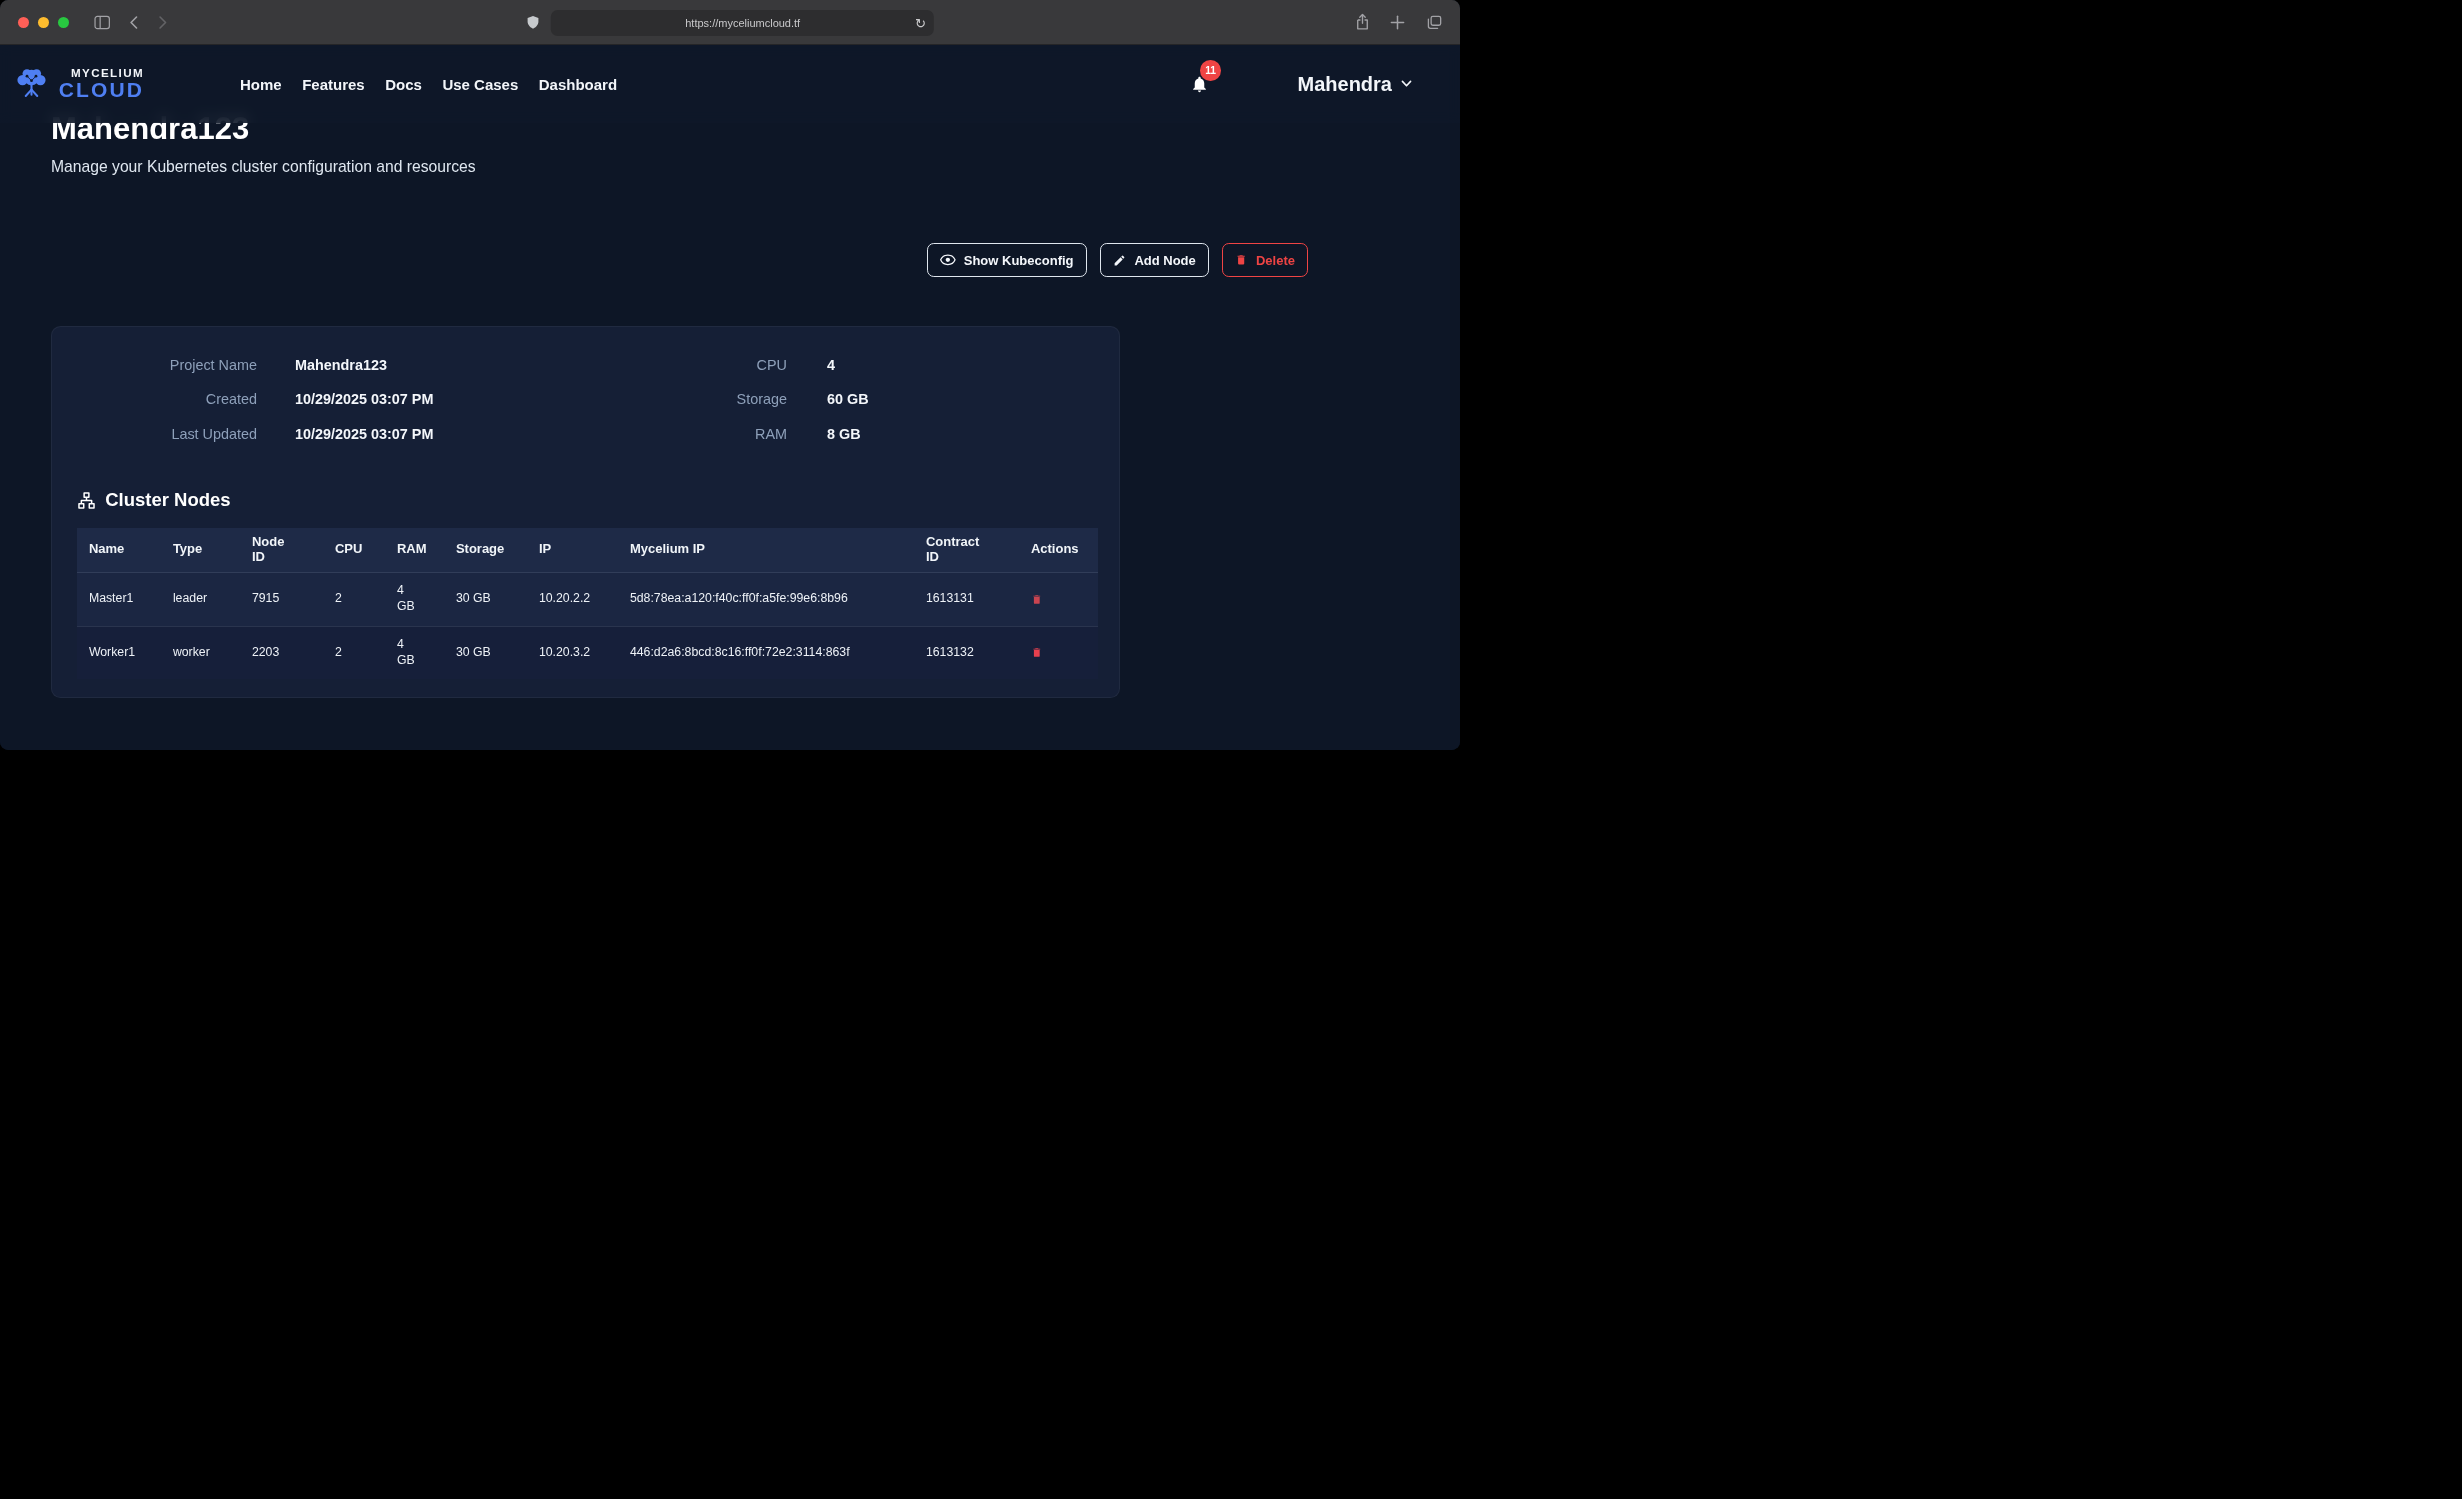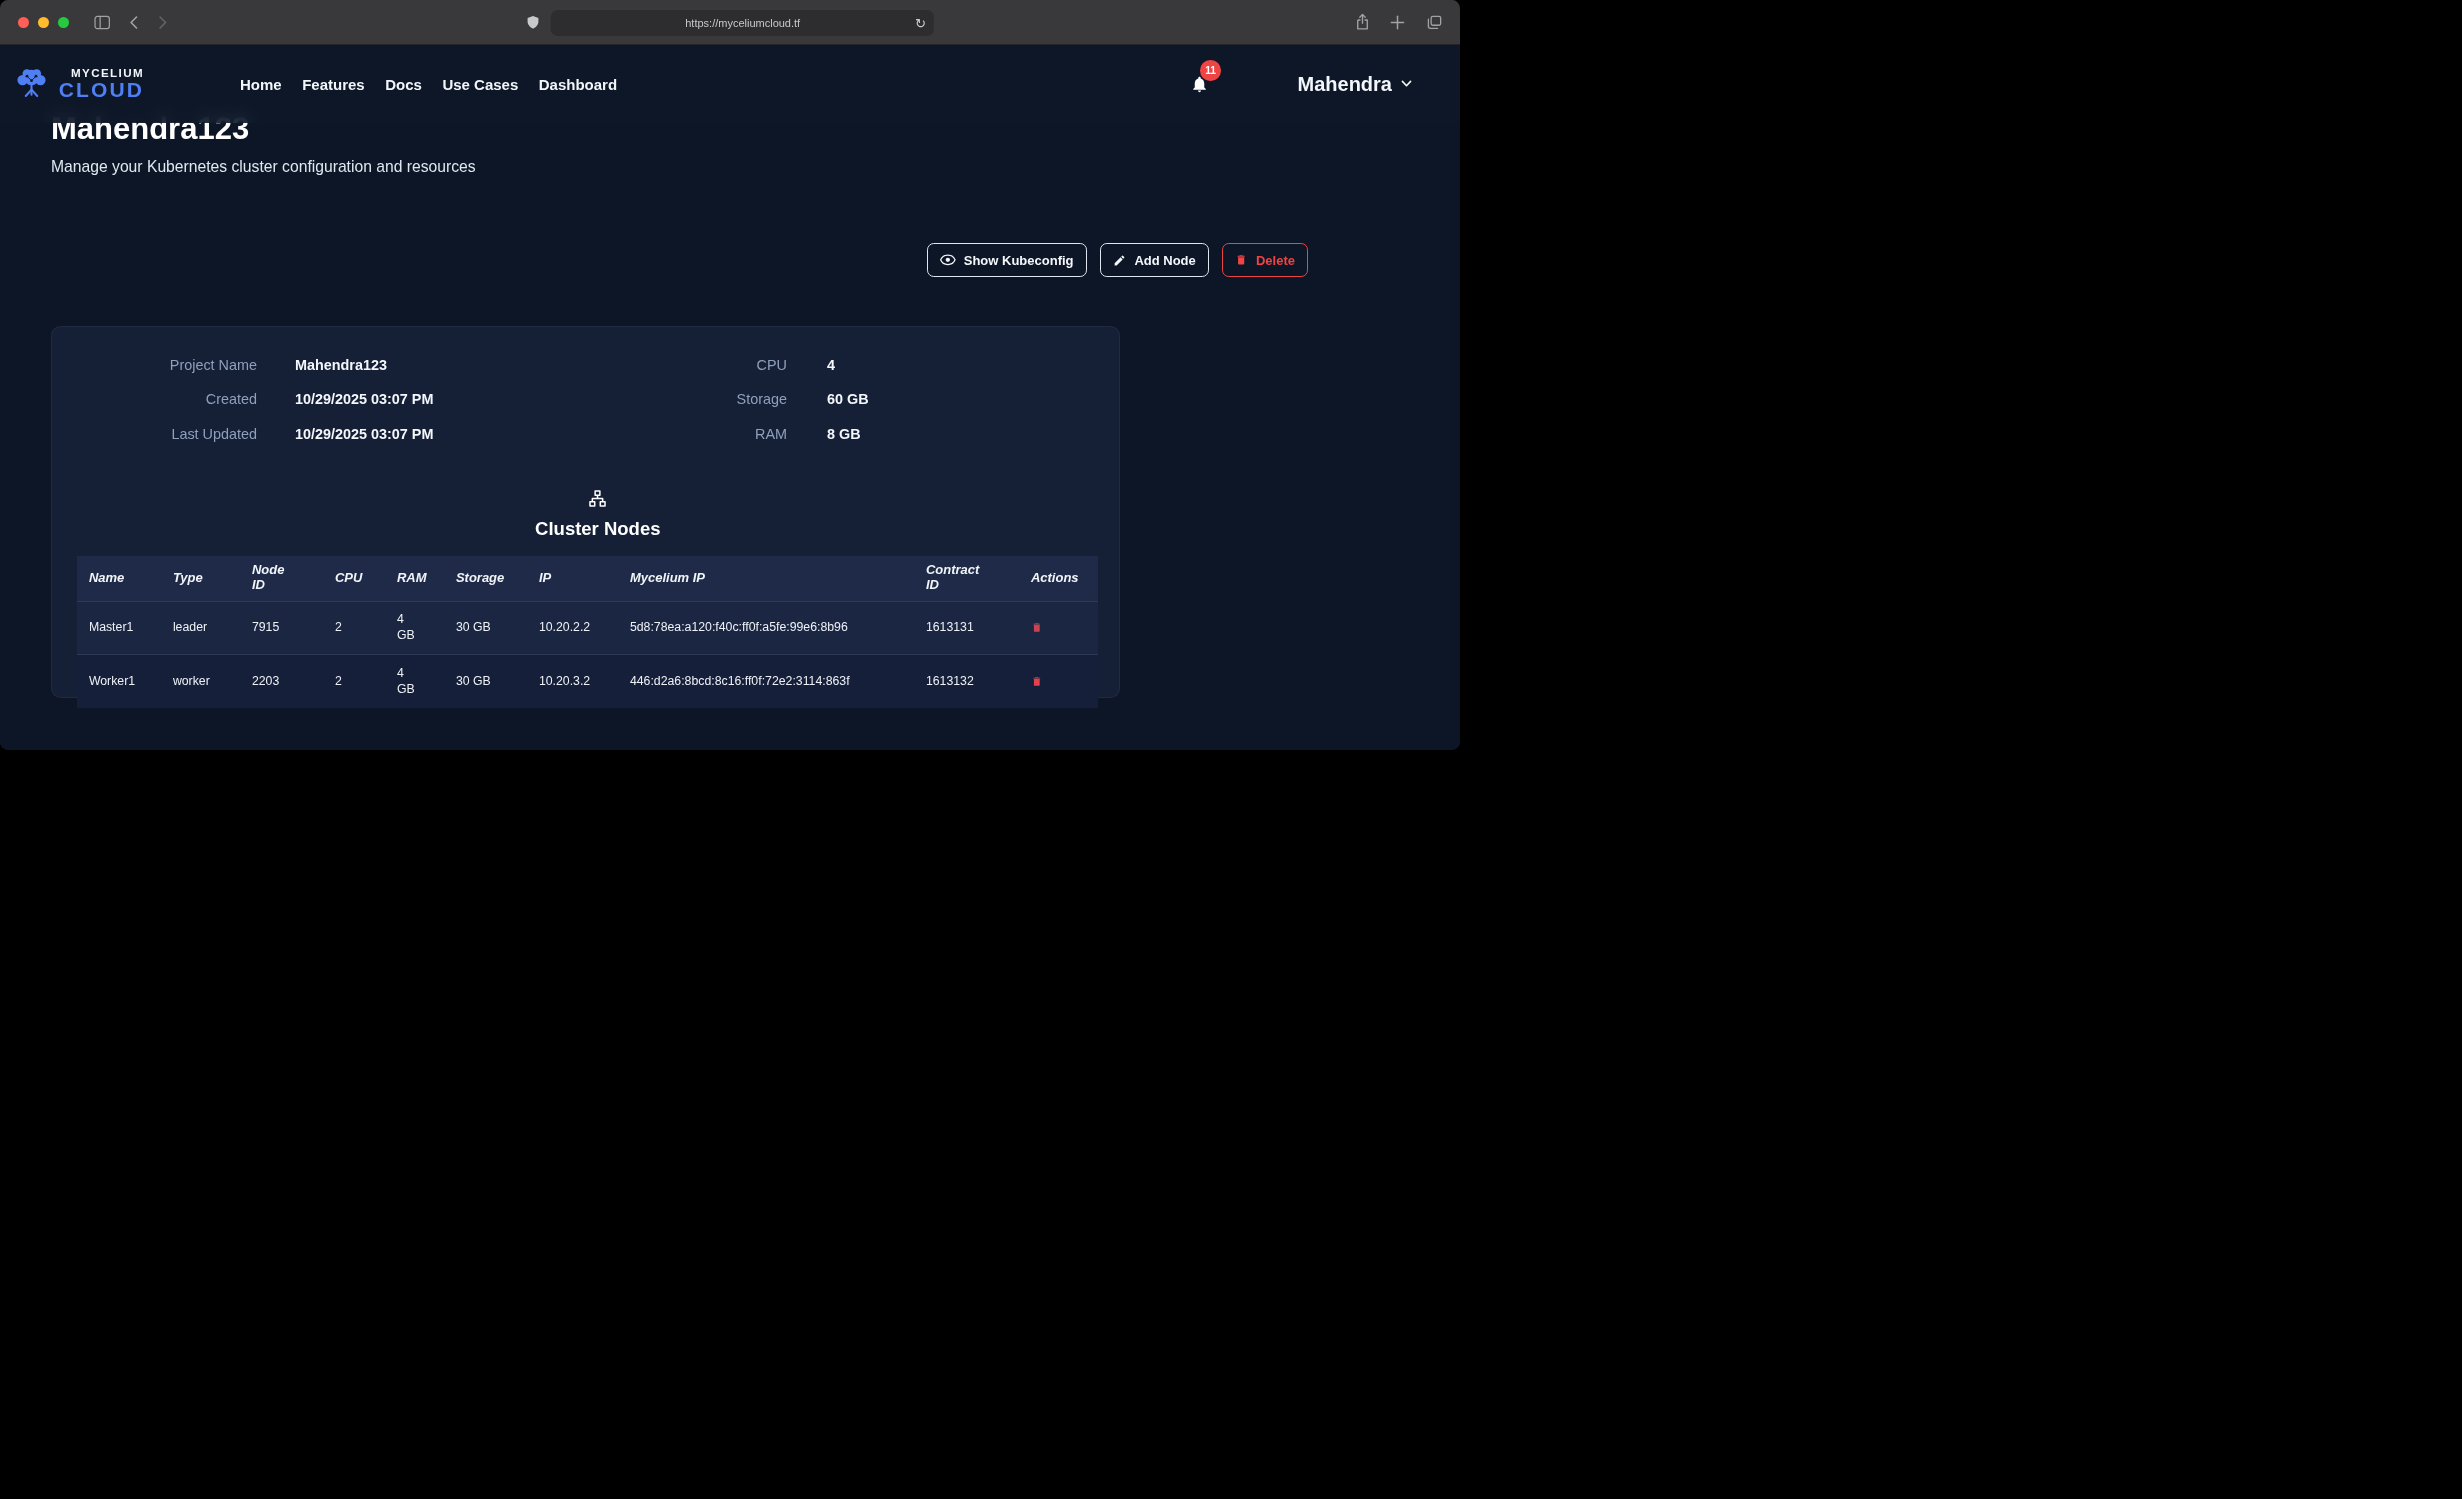--- a/index.html
+++ b/index.html
@@ -45,30 +45,30 @@
 
   
   .card { position:absolute; left:51px; top:281px; width:1069px; height:372px; background:#151f36; border:0.7px solid rgba(255,255,255,0.05); border-radius:9.6px; }
   .details { display:flex; padding-top:29px; }
   .details-left { width:588px; }
   .detail-row { display:flex; margin-bottom:16.4px; font-size:14.4px; line-height:1.25; }
   .detail-label { width:205px; text-align:right; color:#8ea0ba; margin-right:38px; font-weight:500; }
   .details-right .detail-label { width:147px; margin-right:40px; }
   .detail-value { color:#f4f7fb; font-weight:600; }
 
-  .cluster-heading { display:flex; align-items:center; gap:9.6px; margin:30px 0 16.4px 24.6px;flex-direction:column; }
+  .cluster-heading { display:flex; align-items:center; gap:9.6px; margin:30px 0 16.4px 24.6px; }
   .cluster-heading h2 { font-size:18.5px; font-weight:700; color:#ffffff; }
 
   table.nodes { width:1020px; margin:0 24.6px; border-collapse:collapse; table-layout:fixed; }
   .nodes th { background:#1e2a47; text-align:left; font-size:13px; font-weight:600; color:#f1f5f9; height:45px; padding:0 12.3px; vertical-align:middle; line-height:1.15; }
   .nodes td { font-size:12.3px; color:#eef2f7; padding:10.3px 12.3px; vertical-align:middle; line-height:1.3; }
   .nodes tbody tr { border-top:0.7px solid rgba(148,163,184,0.16); }
   .nodes tbody tr:nth-child(1) { background:#1b2642; }
   .nodes tbody tr:nth-child(2) { background:#161f3a; }
-  .th-inner { display:inline-block;font-style:italic; }
+  .th-inner { display:inline-block; }
   .w-node { max-width:40px; } .w-contract { max-width:60px; }
   .ram-val { display:inline-block; max-width:19px; }
   .myc-val { display:inline-block; max-width:239px; word-break:break-all; }
   .row-trash { background:none; border:none; cursor:pointer; padding:0; display:flex; }
 
   svg { display:block; }
 </style>
 </head>
 <body>
 

